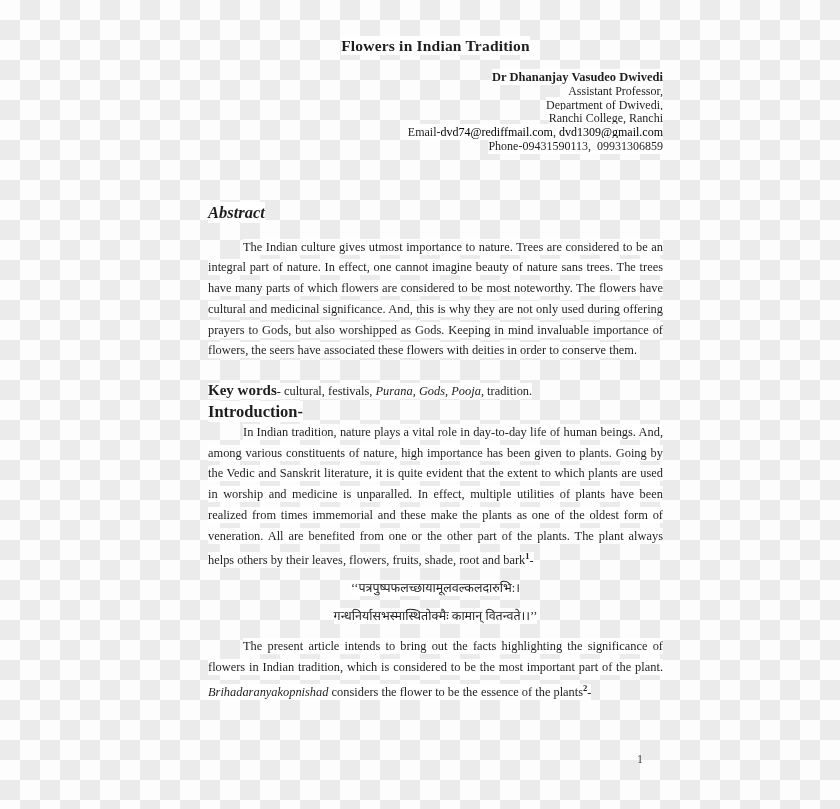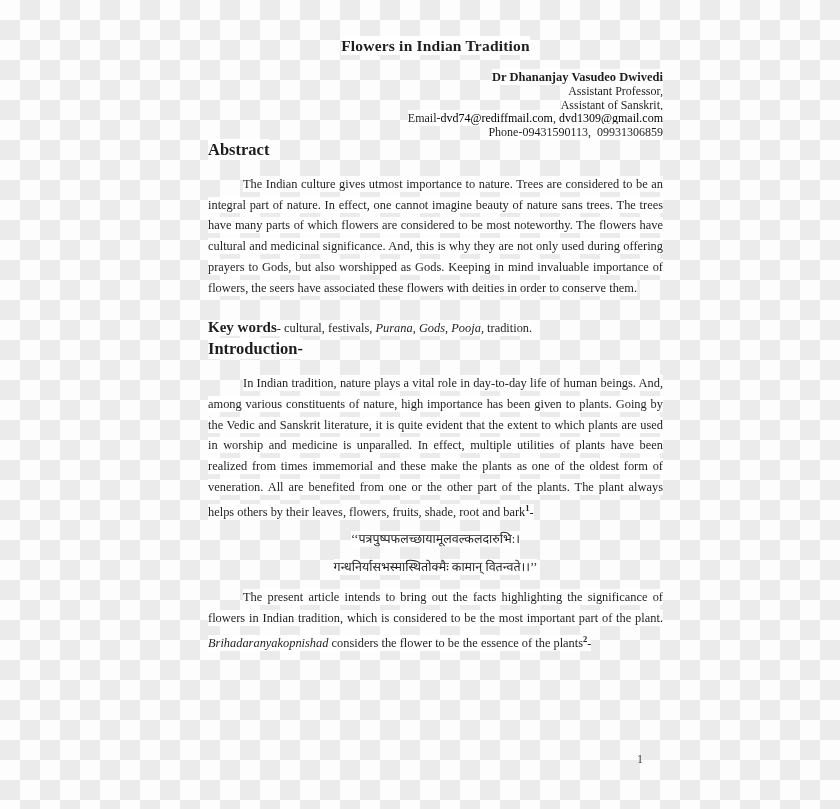--- a/index.html
+++ b/index.html
@@ -20,46 +20,47 @@
     -webkit-box-decoration-break:clone;
     box-decoration-break:clone;
     padding:1px 0;
   }
   .title{margin:37px 0 0 0;text-align:center;font-size:15.5px;font-weight:bold;letter-spacing:.2px;}
   .author{margin-top:16px;text-align:right;font-size:12px;line-height:13.8px;}
   .author .name{font-weight:bold;font-size:12.5px;}
   .link{color:#000000;cursor:pointer;}
   .prewrap{white-space:pre-wrap;}
   h2{font-size:16.5px;font-weight:bold;margin:0;}
-  .h-abstract{}
+  .h-abstract{margin-top:49px;font-style:italic;}
   .h-intro{margin-top:2px;}
   .body{font-size:12.4px;line-height:20.7px;text-align:justify;margin:0;}
   .indent{text-indent:35px;}
   .abstract-para{margin-top:14px;}
   .keywords{margin:21px 0 0 0;font-size:12.4px;line-height:17px;}
   .keywords b{font-size:15px;text-align:center;}
-  .intro-para{margin-top:14px;}
+  .intro-para{}
   .verse{text-align:center;font-size:12.5px;margin-top:9px;}
   .verse-line{margin-bottom:11px;line-height:17px;}
   .closing-para{margin-top:9px;}
   sup{font-weight:bold;font-size:8.5px;}
   .page-number{position:absolute;left:637px;top:752px;font-size:12px;color:#3f3f3f;}
 </style>
 </head>
 <body>
 
 <div class="canvas">
   <div class="doc">
 
     <h1 class="title"><span class="hl">Flowers in Indian Tradition</span></h1>
 
     <div class="author">
       <div class="name"><span class="hl">Dr Dhananjay Vasudeo Dwivedi</span></div>
       <div><span class="hl">Assistant Professor,</span></div>
-      <div><span class="hl">Assistant of Sanskrit,</span></div>
+      <div><span class="hl">Department of Dwivedi,</span></div>
+      <div><span class="hl">Ranchi College, Ranchi</span></div>
       <div>
         <span class="hl"><span>Email-</span><a class="link">dvd74@rediffmail.com</a><span class="prewrap">, </span><a class="link">dvd1309@gmail.com</a></span>
       </div>
       <div><span class="hl prewrap">Phone-09431590113,  09931306859</span></div>
     </div>
 
     <h2 class="h-abstract"><span class="hl">Abstract</span></h2>
 
     <p class="body indent abstract-para"><span class="hl">The Indian culture gives utmost importance to nature. Trees are considered to be an integral part of nature. In effect, one cannot imagine beauty of nature sans trees. The trees have many parts of which flowers are considered to be most noteworthy. The flowers have cultural and medicinal significance. And, this is why they are not only used during offering prayers to Gods, but also worshipped as Gods. Keeping in mind invaluable importance of flowers, the seers have associated these flowers with deities in order to conserve them.</span></p>
 

